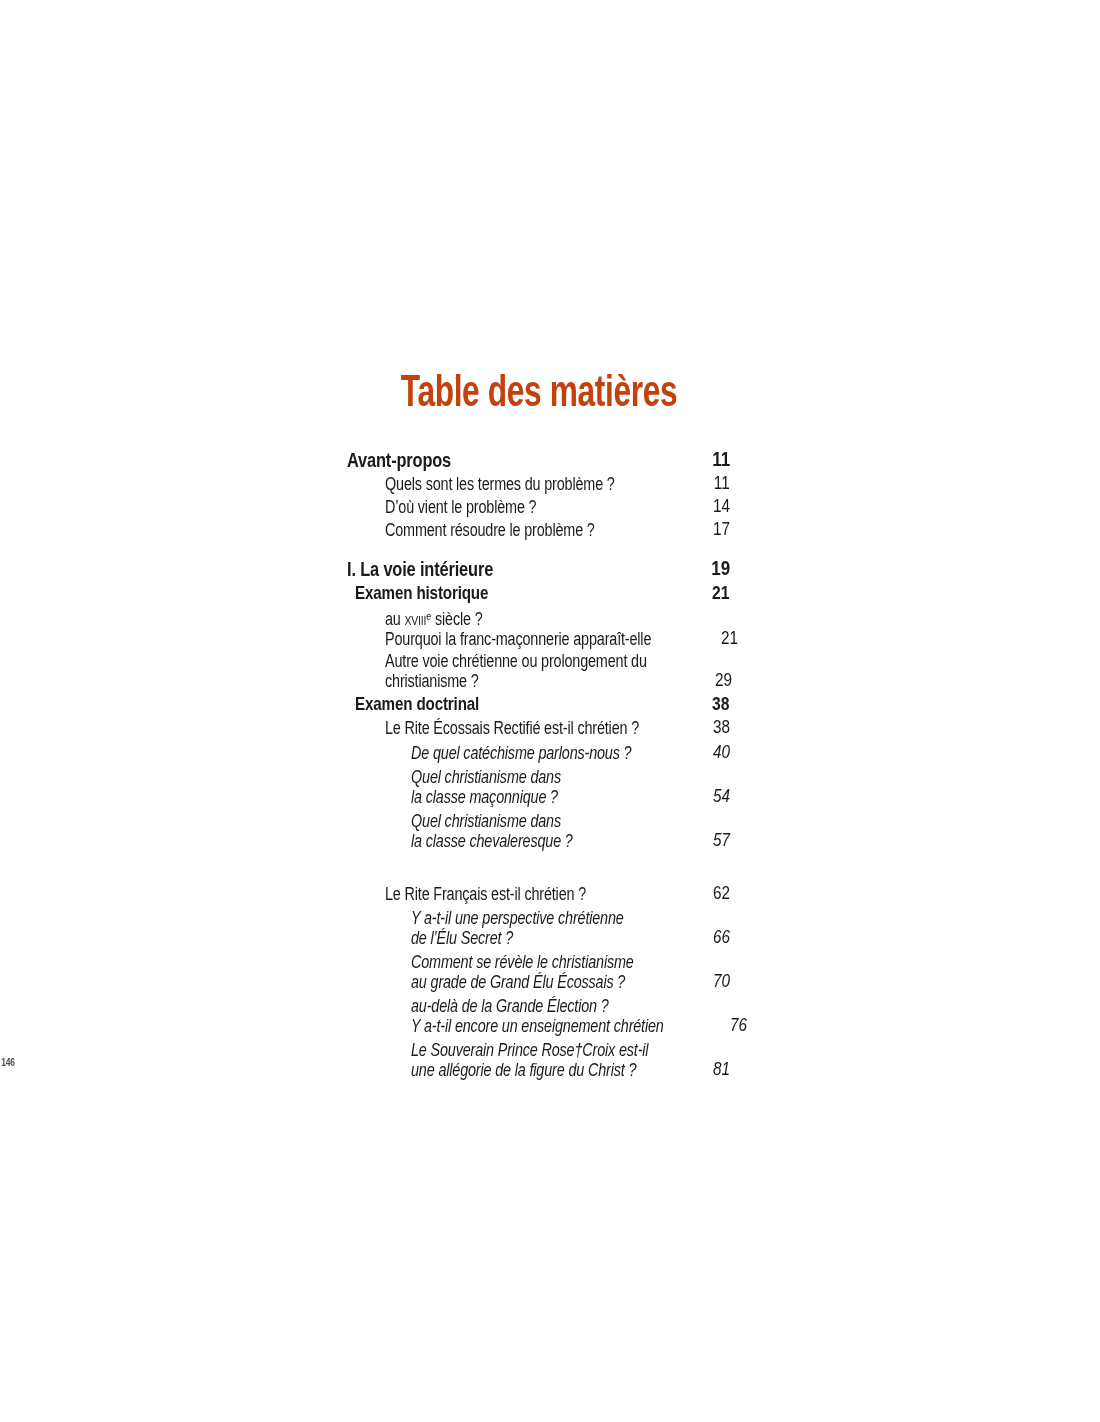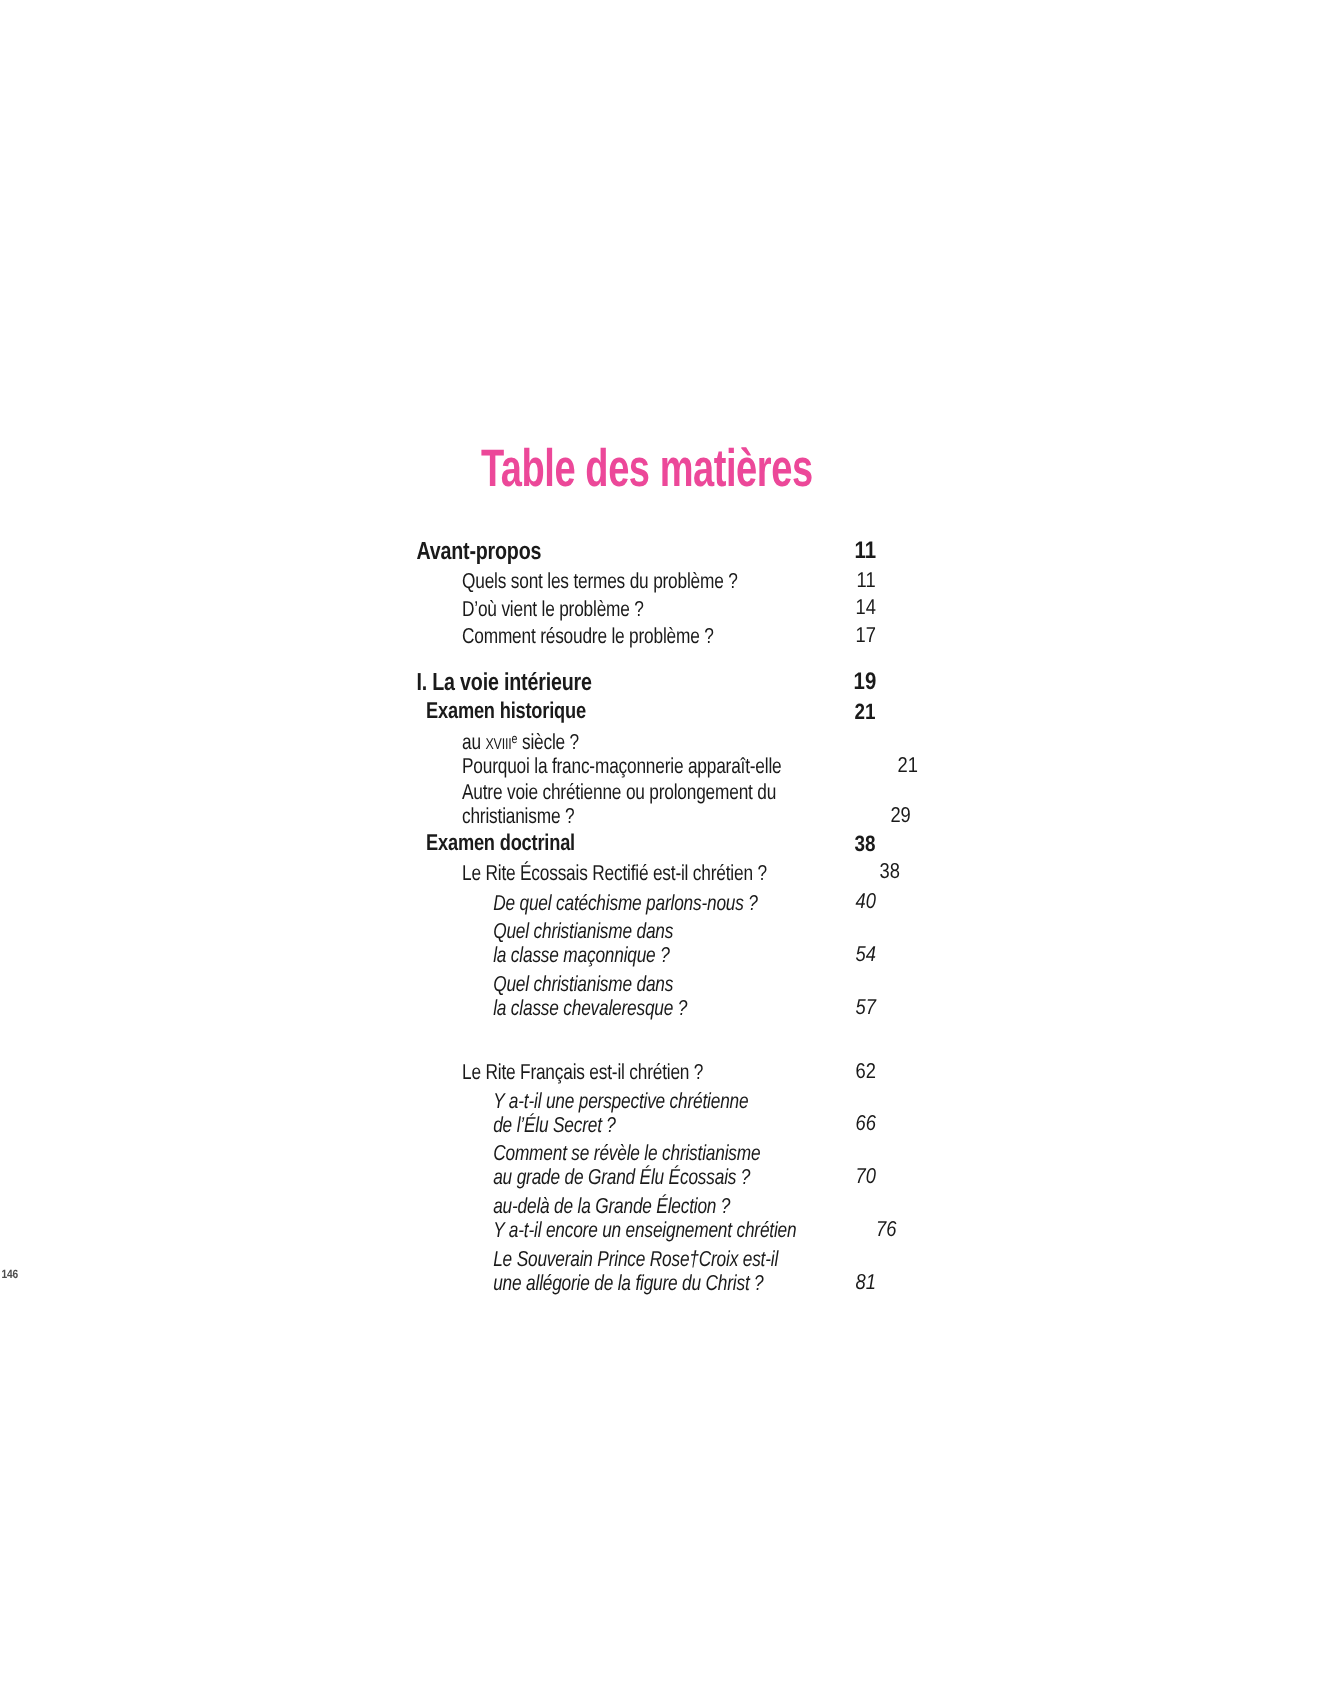--- a/index.html
+++ b/index.html
@@ -19,21 +19,21 @@
   
   .title {
     position: absolute;
     top: 369px;
     left: 347px;
     width: 383px;
     text-align: right;
     font-size: 44px;
     line-height: 44px;
     font-weight: 700;
-    color: #ec4899;
+    color: #c2410c;
     white-space: nowrap;
   }
   .title .squeeze {
     display: inline-block;
     transform: scaleX(0.72);
     transform-origin: 50% 50%;
     letter-spacing: -0.5px;
   }
   
   .toc {
@@ -63,21 +63,21 @@
     transform-origin: 100% 100%;
   }
   
   .row.chapter { margin-top: 17px; font-weight: 700; font-size: 20.5px; }
   .row.chapter .line { line-height: 23px; }
   .row.chapter .page-num { font-size: 20px; font-weight: 700; }
   .row.subhead { font-weight: 700; font-size: 19px; }
   .row.subhead .line { line-height: 22px; }
   .row.subhead .lines { margin-left: 8px; }
   .row.subhead .page-num { font-size: 18.5px; font-weight: 700; }
-  .row.entry { font-size: 18px; gap: 27px; }
+  .row.entry { font-size: 18px; }
   .row.entry .lines { margin-left: 38px; }
   .row.italic { font-size: 18px; font-style: italic; margin-top: 4px; }
   .row.italic .lines { margin-left: 64px; }
   .row.gap { margin-top: 32px; }
   
   .sc { font-variant: small-caps; }
   .sup { font-size: 0.62em; vertical-align: 0.45em; }
   
   .footer {
     position: absolute;

